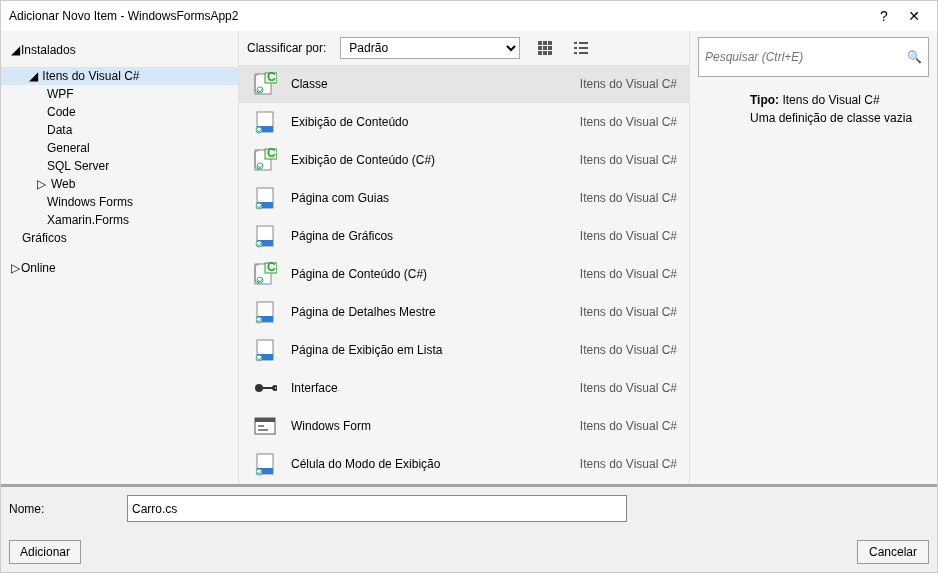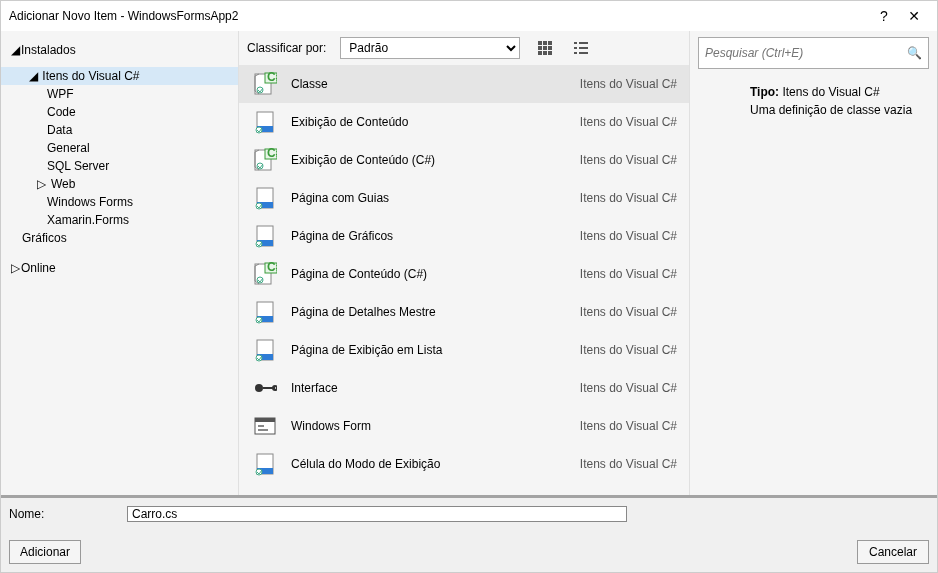--- a/index.html
+++ b/index.html
@@ -21,28 +21,28 @@
 .sortbar select { width: 180px; height: 22px; background: #fff; border: 1px solid #aaa; padding: 0 4px; }
 .viewbtn { width: 22px; height: 22px; display: flex; align-items: center; justify-content: center; border: 1px solid transparent; cursor: pointer; }
 .tpl-list { flex: 1; overflow-y: scroll; background: #f5f5f5; }
 .tpl-item { display: flex; align-items: center; height: 38px; padding: 0 12px; gap: 12px; cursor: pointer; }
 .tpl-item.sel { background: #e5e5e5; }
 .tpl-icon { width: 28px; height: 28px; display:flex; align-items:center; justify-content:center; }
 .tpl-name { flex: 1; color: #000; }
 .tpl-cat { color: #555; text-align: right; width: 130px; }
 .details { width: 248px; background: #f5f5f5; border-left: 1px solid #e0e0e0; display: flex; flex-direction: column; }
 .searchwrap { padding: 6px 8px; }
-.searchbox { display: flex; align-items: center; border: 1px solid #aaa; background: #fff; height: 32px; padding: 0 6px; }
+.searchbox { display: flex; align-items: center; border: 1px solid #aaa; background: #fff; height: 40px; padding: 0 6px; }
 .searchbox input { border: none; outline: none; flex: 1; font-style: italic; color: #888; }
 .desc { padding: 10px 12px; color: #000; }
 .desc .line { margin-bottom: 4px; margin-left: 48px; }
 .footer { background: #f0f0f0; border-top: 3px solid #a3a3a3; padding: 8px; }
 .namerow { display: flex; align-items: center; gap: 8px; margin-bottom: 18px; }
 .namerow label { width: 110px; }
-.namerow input { width: 500px; height: 16px; border: 1px solid #888; padding: 0 4px; }
+.namerow input { width: 500px; height: 27px; border: 1px solid #888; padding: 0 4px; }
 .btnrow { display: flex; justify-content: space-between; gap: 24px; }
 .btn { min-width: 72px; height: 24px; border: 1px solid #999; background: #f5f5f5; cursor: pointer; padding: 0 10px; }
 svg { display:block; }
 .tree-arrow { display:inline-block; width:10px; }
 </style>
 </head>
 <body>
 
 <div class="titlebar">
   <span class="title">Adicionar Novo Item - WindowsFormsApp2</span>

